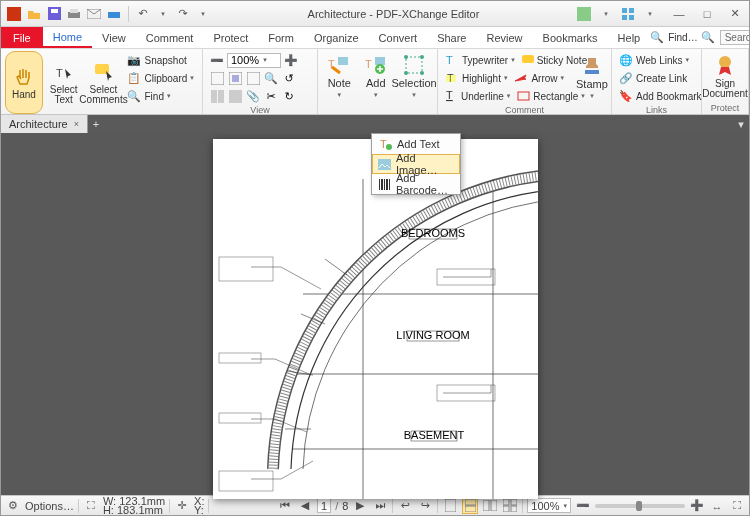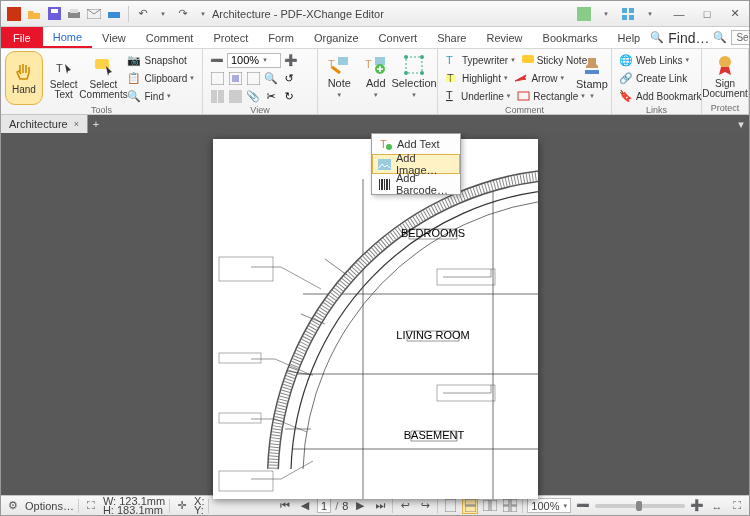--- a/index.html
+++ b/index.html
@@ -3,21 +3,21 @@
 <meta charset="utf-8">
 <style>
 * { margin: 0; padding: 0; box-sizing: border-box; font-family: "Segoe UI", Tahoma, sans-serif; font-size: 11px; }
 body { width: 750px; height: 516px; background: #f0f0f0; border: 1px solid #999; overflow: hidden; }
 
 
 .titlebar { height: 26px; background: linear-gradient(#fbfbfb,#eaeaea); display: flex; align-items: center; border-bottom: 1px solid #ccc; }
 .qat { display: flex; align-items: center; gap: 2px; padding-left: 4px; }
 .qat-btn { width: 18px; height: 18px; display:flex; align-items:center; justify-content:center; color:#555; }
 .qat-sep { width:1px; height:16px; background:#ccc; margin:0 3px; }
-.title { flex:1; text-align:left; color:#444; font-size:11px; }
+.title { flex:1; text-align:center; color:#444; font-size:11px; }
 .win-controls { display:flex; }
 .win-btn { width:28px; height:24px; display:flex; align-items:center; justify-content:center; color:#555; }
 
 
 .tabs { height: 22px; background:#fff; border-bottom:1px solid #d8d8d8; display:flex; align-items:stretch; }
 .file-tab { background:#e8152a; color:#fff; padding:0 12px; display:flex; align-items:center; font-size:11px; }
 .tab { padding:0 10px; display:flex; align-items:center; color:#444; font-size:11px; }
 .tab.active { color:#2a6ad3; border-bottom:2px solid #e8152a; }
 .tabs-right { margin-left:auto; display:flex; align-items:center; gap:4px; padding-right:4px; }
 .tabs-right .searchbox { border:1px solid #bbb; padding:1px 4px; font-size:10px; color:#666; background:#fafafa; width:56px; }
@@ -29,21 +29,21 @@
 .group-label { text-align:center; font-size:9px; color:#6a6a6a; padding-bottom:1px; }
 .big-btn { width:38px; display:flex; flex-direction:column; align-items:center; justify-content:center; gap:2px; padding:2px; }
 .big-btn .ico { width:22px; height:22px; display:flex; align-items:center; justify-content:center; }
 .big-btn .lbl { font-size:10px; color:#333; text-align:center; line-height:10px; }
 .big-btn.selected { background:#ffe9a8; border:1px solid #e0b24a; border-radius:10px; }
 .small-row { display:flex; align-items:center; gap:3px; height:18px; padding:0 3px; }
 .small-row .lbl { font-size:10px; color:#333; white-space:nowrap; }
 .mini-ico { width:14px; height:14px; display:flex; align-items:center; justify-content:center; }
 .dd-arrow { font-size:7px; color:#666; }
 .col { display:flex; flex-direction:column; gap:0; }
-.plain-small { font-size:14px; color:#333; white-space:nowrap; }
+.plain-small { font-size:10px; color:#333; white-space:nowrap; }
 
 
 .doctabs { height: 18px; background:#5a5a5a; display:flex; align-items:stretch; }
 .doctab { background:#e6e6e6; padding:0 8px; display:flex; align-items:center; font-size:10px; color:#333; border-right:1px solid #999; }
 .doctab .x { margin-left:6px; color:#666; font-size:9px; }
 .dtab-plus { width:16px; display:flex; align-items:center; justify-content:center; color:#ddd; }
 .doctabs-right { margin-left:auto; width:16px; display:flex; align-items:center; justify-content:center; color:#ddd; }
 
 
 .content { height: 362px; background:#595959; position:relative; display:flex; justify-content:center; align-items:flex-start; padding-top:6px; }
@@ -195,21 +195,20 @@
             <span class="lbl">Clipboard</span>
             <span class="dd-arrow">▾</span>
           </div>
         <div class="small-row">
             <span class="mini-ico">🔍</span>
             <span class="lbl">Find</span>
             <span class="dd-arrow">▾</span>
           </div>
       </div>
     </div>
-    <div class="group-label">Tools</div>
   </div>
 
   <div class="group" style="width:118px;">
     <div class="group-content">
       <div class="col">
         <div class="small-row">
           <span class="mini-ico">➖</span>
           <div class="combo" style="width:54px;">
               <span>100%</span>
               <span class="dd-arrow">▾</span>

